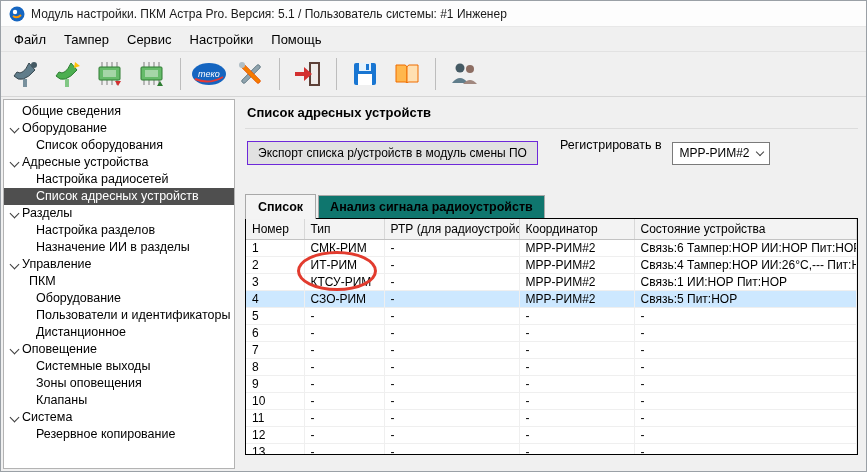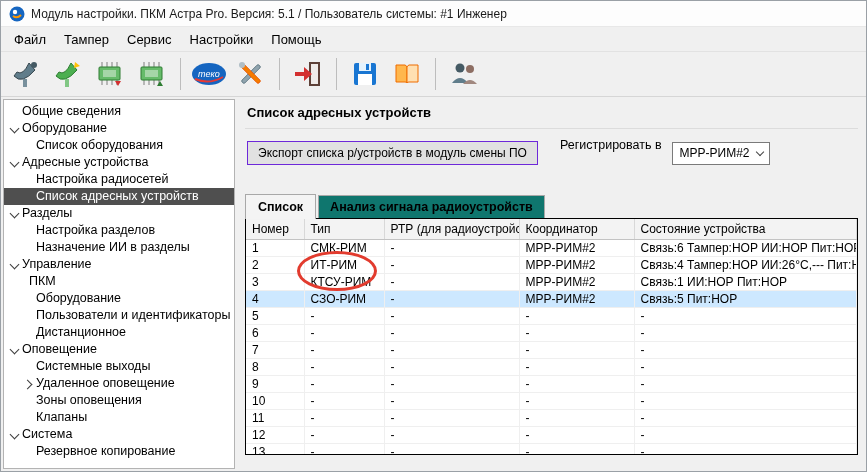--- a/index.html
+++ b/index.html
@@ -244,24 +244,20 @@
         </div>
         <div class="tree-item" style="padding-left: 4px;">
           <span class="chev down"></span>
           <span>Оповещение</span>
         </div>
         <div class="tree-item" style="padding-left: 18px;">
           <span class="chev"></span>
           <span>Системные выходы</span>
         </div>
         <div class="tree-item" style="padding-left: 18px;">
-          <span class="chev right"></span>
-          <span>Удаленное оповещение</span>
-        </div>
-        <div class="tree-item" style="padding-left: 18px;">
           <span class="chev"></span>
           <span>Зоны оповещения</span>
         </div>
         <div class="tree-item" style="padding-left: 18px;">
           <span class="chev"></span>
           <span>Клапаны</span>
         </div>
         <div class="tree-item" style="padding-left: 4px;">
           <span class="chev down"></span>
           <span>Система</span>

